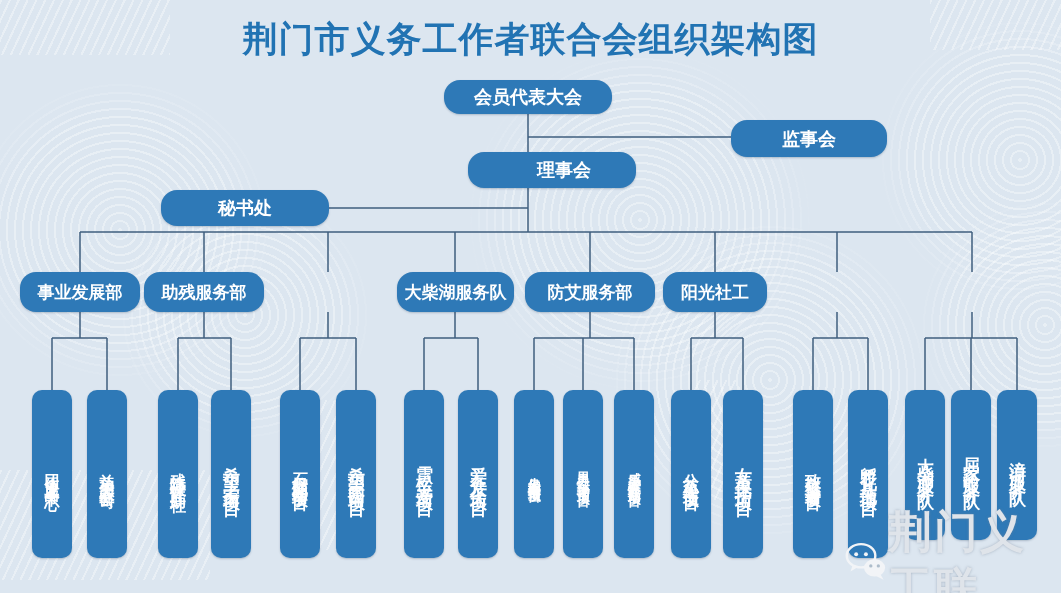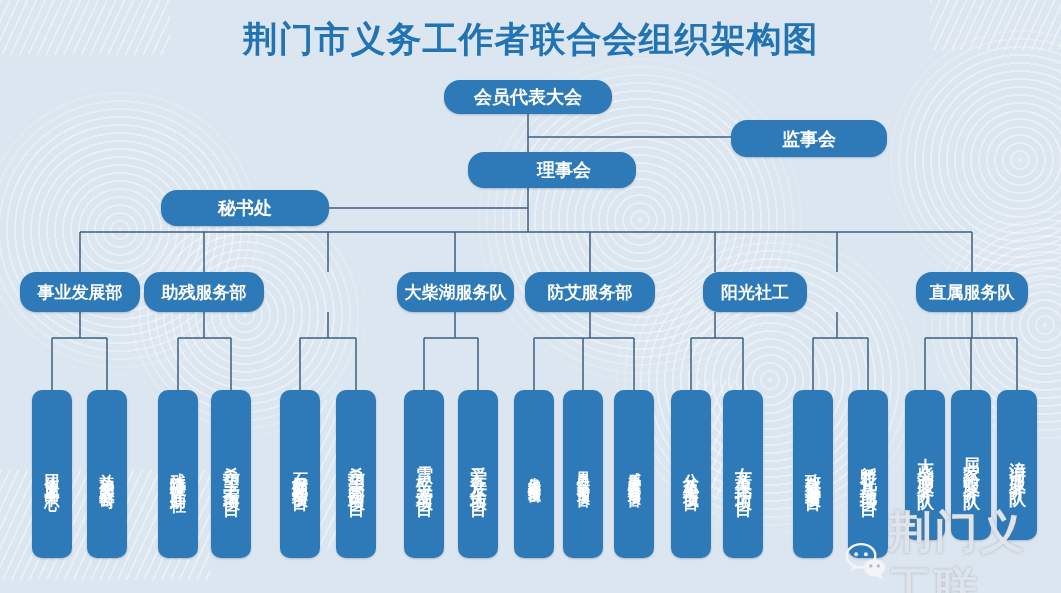--- a/index.html
+++ b/index.html
@@ -131,22 +131,21 @@
 
   <div class="node hbox top" style="left:444px;top:80px;width:168px;height:34px;">会员代表大会</div>
   <div class="node hbox top" style="left:731px;top:120px;width:156px;height:37px;">监事会</div>
   <div class="node hbox top" style="left:468px;top:152px;width:168px;height:36px;padding-left:24px;">理事会</div>
   <div class="node hbox top" style="left:161px;top:190px;width:168px;height:36px;">秘书处</div>
 
   <div class="node hbox" style="left:144px;top:272px;width:120px;height:40px;">助残服务部</div>
   <div class="node hbox" style="left:20px;top:272px;width:120px;height:40px;">事业发展部</div>
   <div class="node hbox" style="left:397px;top:272px;width:117px;height:40px;">大柴湖服务队</div>
   <div class="node hbox" style="left:525px;top:272px;width:130px;height:40px;text-align:right;">防艾服务部</div>
-  <div class="node hbox" style="left:663px;top:272px;width:104px;height:40px;margin-left:40px;">阳光社工</div>
-  <div class="node hbox" style="left:916px;top:272px;width:112px;height:40px;">直属服务队</div>
+  <div class="node hbox" style="left:663px;top:272px;width:104px;height:40px;">阳光社工</div>
 
   <div class="node vbox c8" style="left:32px;top:390px;">团体义工服务中心</div>
   <div class="node vbox c8" style="left:87px;top:390px;">益功生态农业公司</div>
   <div class="node vbox c7" style="left:158px;top:390px;">残障伙伴互助社</div>
   <div class="node vbox c6" style="left:211px;top:390px;">希望之家项目</div>
   <div class="node vbox c7" style="left:280px;top:390px;">石榴花助学项目</div>
   <div class="node vbox c6" style="left:336px;top:390px;">希望家园项目</div>
   <div class="node vbox c6" style="left:404px;top:390px;">雪松关爱项目</div>
   <div class="node vbox c6" style="left:458px;top:390px;">爱在发尖项目</div>
   <div class="node vbox c10" style="left:514px;top:390px;">失足妇女人群干预项目</div>

